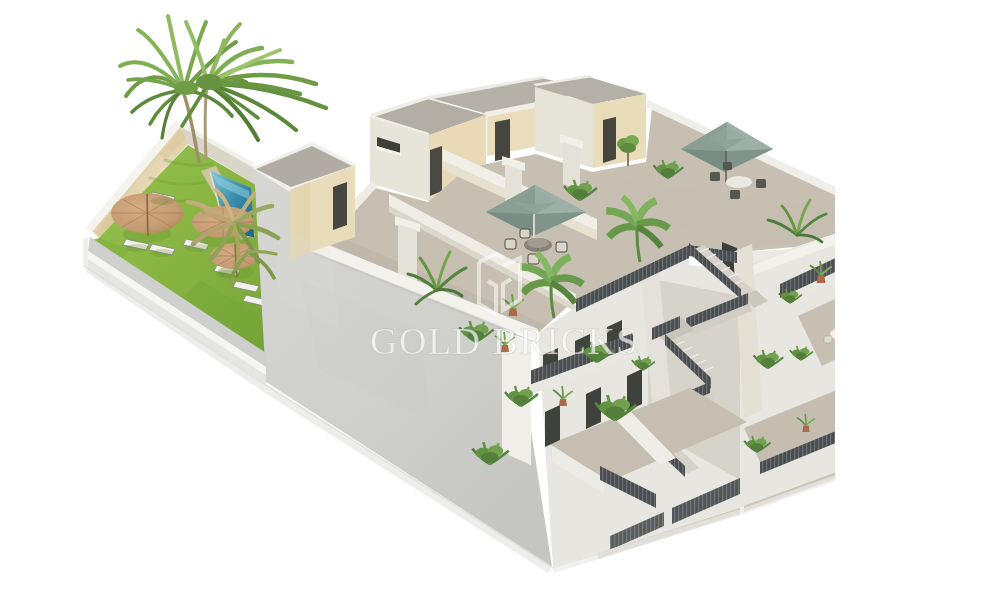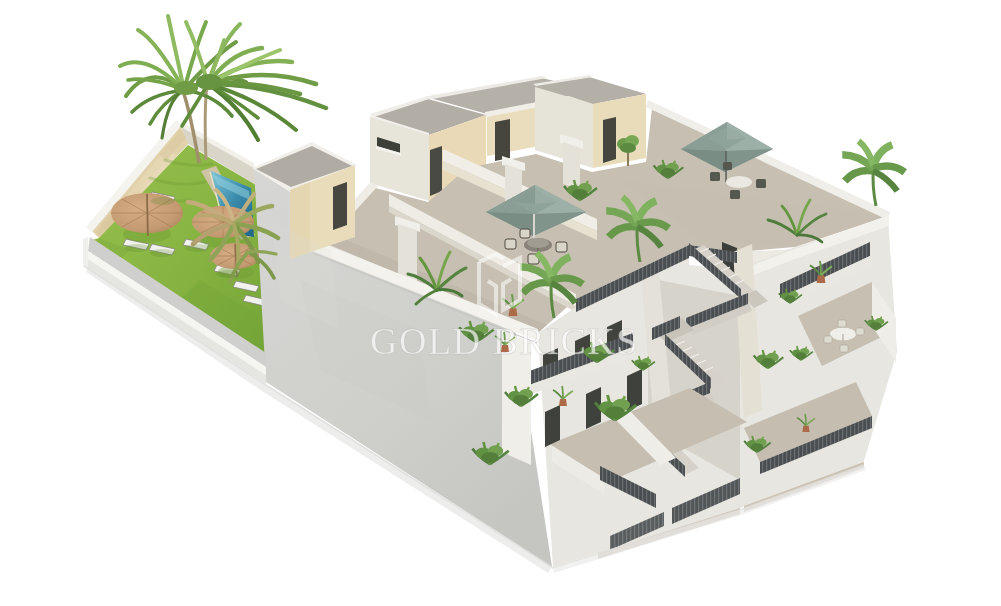--- a/index.html
+++ b/index.html
@@ -1,16 +1,16 @@
 <!DOCTYPE html>
 <html><head>
 <meta charset="utf-8">
 <style>
   html,body{margin:0;padding:0;background:#ffffff;}
-  #scene{width:1001px;height:606px;position:relative;overflow:hidden;font-family:"Liberation Sans",sans-serif;}
+  #scene{width:835px;height:606px;position:relative;overflow:hidden;font-family:"Liberation Sans",sans-serif;}
 </style>
 </head>
 <body>
 
 <div id="scene">
 <svg width="1001" height="606" viewBox="0 0 1001 606" xmlns="http://www.w3.org/2000/svg">
 <defs>
   <linearGradient id="lawnG" x1="0" y1="0" x2="1" y2="1">
     <stop offset="0" stop-color="#97c14e"></stop>
     <stop offset="0.55" stop-color="#87b441"></stop>

